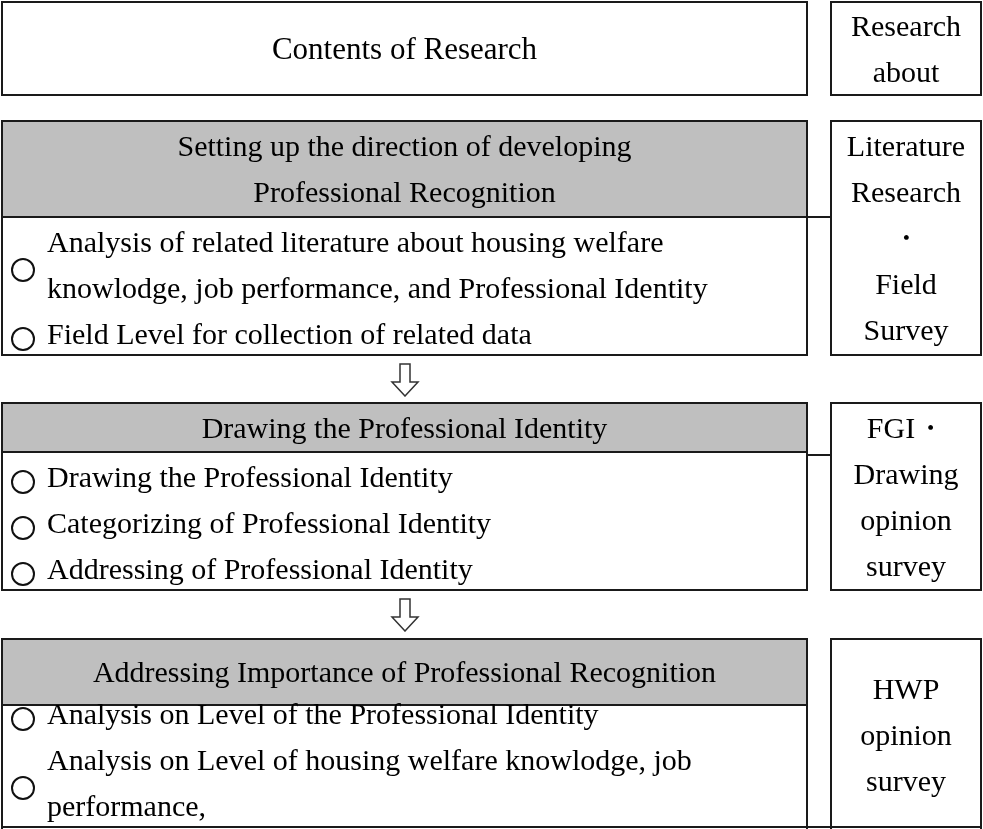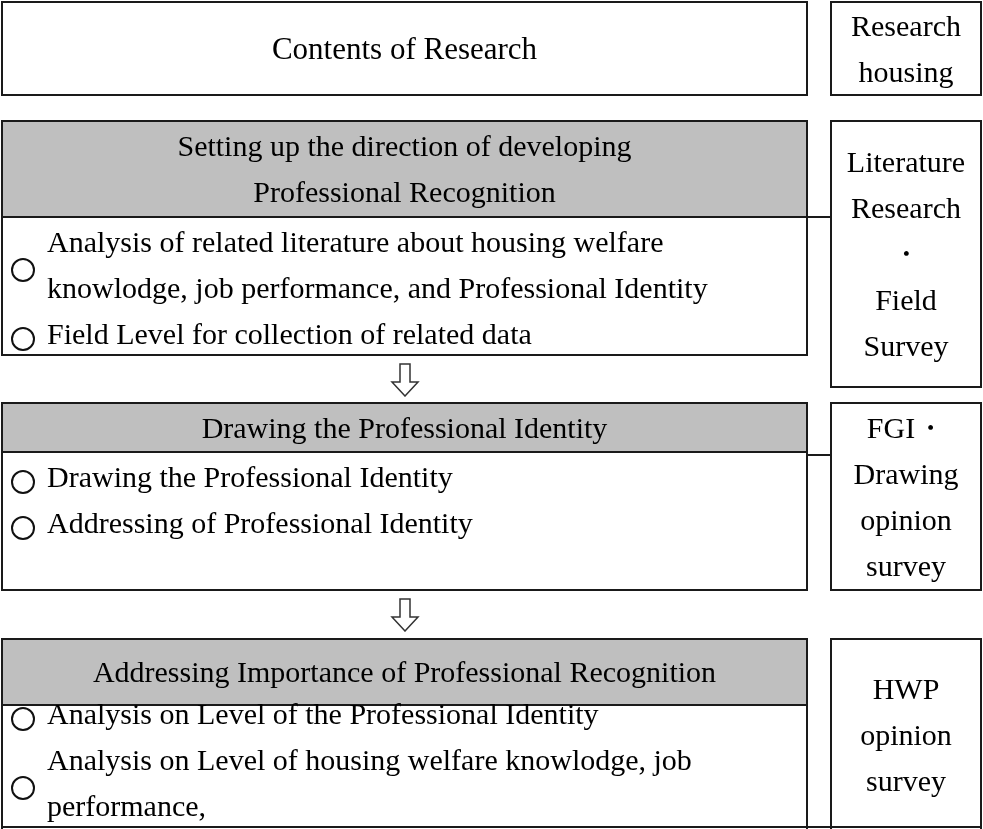--- a/index.html
+++ b/index.html
@@ -40,21 +40,21 @@
     .line-text { display: block; white-space: nowrap; }
   </style>
 </head>
 <body>
 
 <div class="box center-text" style="left:1px; top:1px; width:807px; height:95px; font-size:31px;">
   <span>Contents of Research</span>
 </div>
 <div class="box center-text method" style="left:830px; top:1px; width:152px; height:95px; font-size:30px; line-height:46px;">
   <span class="line-text">Research</span>
-  <span class="line-text">housing</span>
+  <span class="line-text">about</span>
 </div>
 
 <div class="box" style="left:1px; top:120px; width:807px; height:236px;">
   <div class="hdr" style="height:96px;">
     <span class="line-text">Setting up the direction of developing</span>
     <span class="line-text">Professional Recognition</span>
   </div>
   <div class="items" style="top:96px; padding-top:1px;">
     <div class="item">
       <span class="bullet"></span>
@@ -65,41 +65,47 @@
     </div>
     <div class="item">
       <span class="bullet"></span>
       <div class="item-text">
         <span class="line-text">Field Level for collection of related data</span>
       </div>
     </div>
   </div>
 </div>
 <div class="connector" style="left:808px; top:216px; width:23px;"></div>
-<div class="box center-text method" style="left:830px; top:120px; width:152px; height:268px;">
+<div class="box center-text method" style="left:830px; top:120px; width:152px; height:236px;">
   <span class="line-text">Literature</span>
   <span class="line-text">Research</span>
   <span class="line-text">・</span>
   <span class="line-text">Field</span>
   <span class="line-text">Survey</span>
 </div>
 
 <svg class="arrow" style="left:390px; top:363px;" viewBox="0 0 30 34">
   <path d="M10 1 H20 V19 H28 L15 33 L2 19 H10 Z" fill="#fff" stroke="#333" stroke-width="1.5"></path>
 </svg>
 
 <div class="box" style="left:1px; top:402px; width:807px; height:189px;">
   <div class="hdr" style="height:49px;">
     <span class="line-text">Drawing the Professional Identity</span>
   </div>
   <div class="items" style="top:49px; padding-top:1px;">
     <div class="item">
       <span class="bullet"></span>
       <div class="item-text">
           <span class="line-text">Drawing the Professional Identity</span>
+        </div>
+    </div>
+    <div class="item">
+      <span class="bullet"></span>
+      <div class="item-text">
+          <span class="line-text">Categorizing of Professional Identity</span>
         </div>
     </div>
     <div class="item">
       <span class="bullet"></span>
       <div class="item-text">
           <span class="line-text">Addressing of Professional Identity</span>
         </div>
     </div>
   </div>
 </div>

